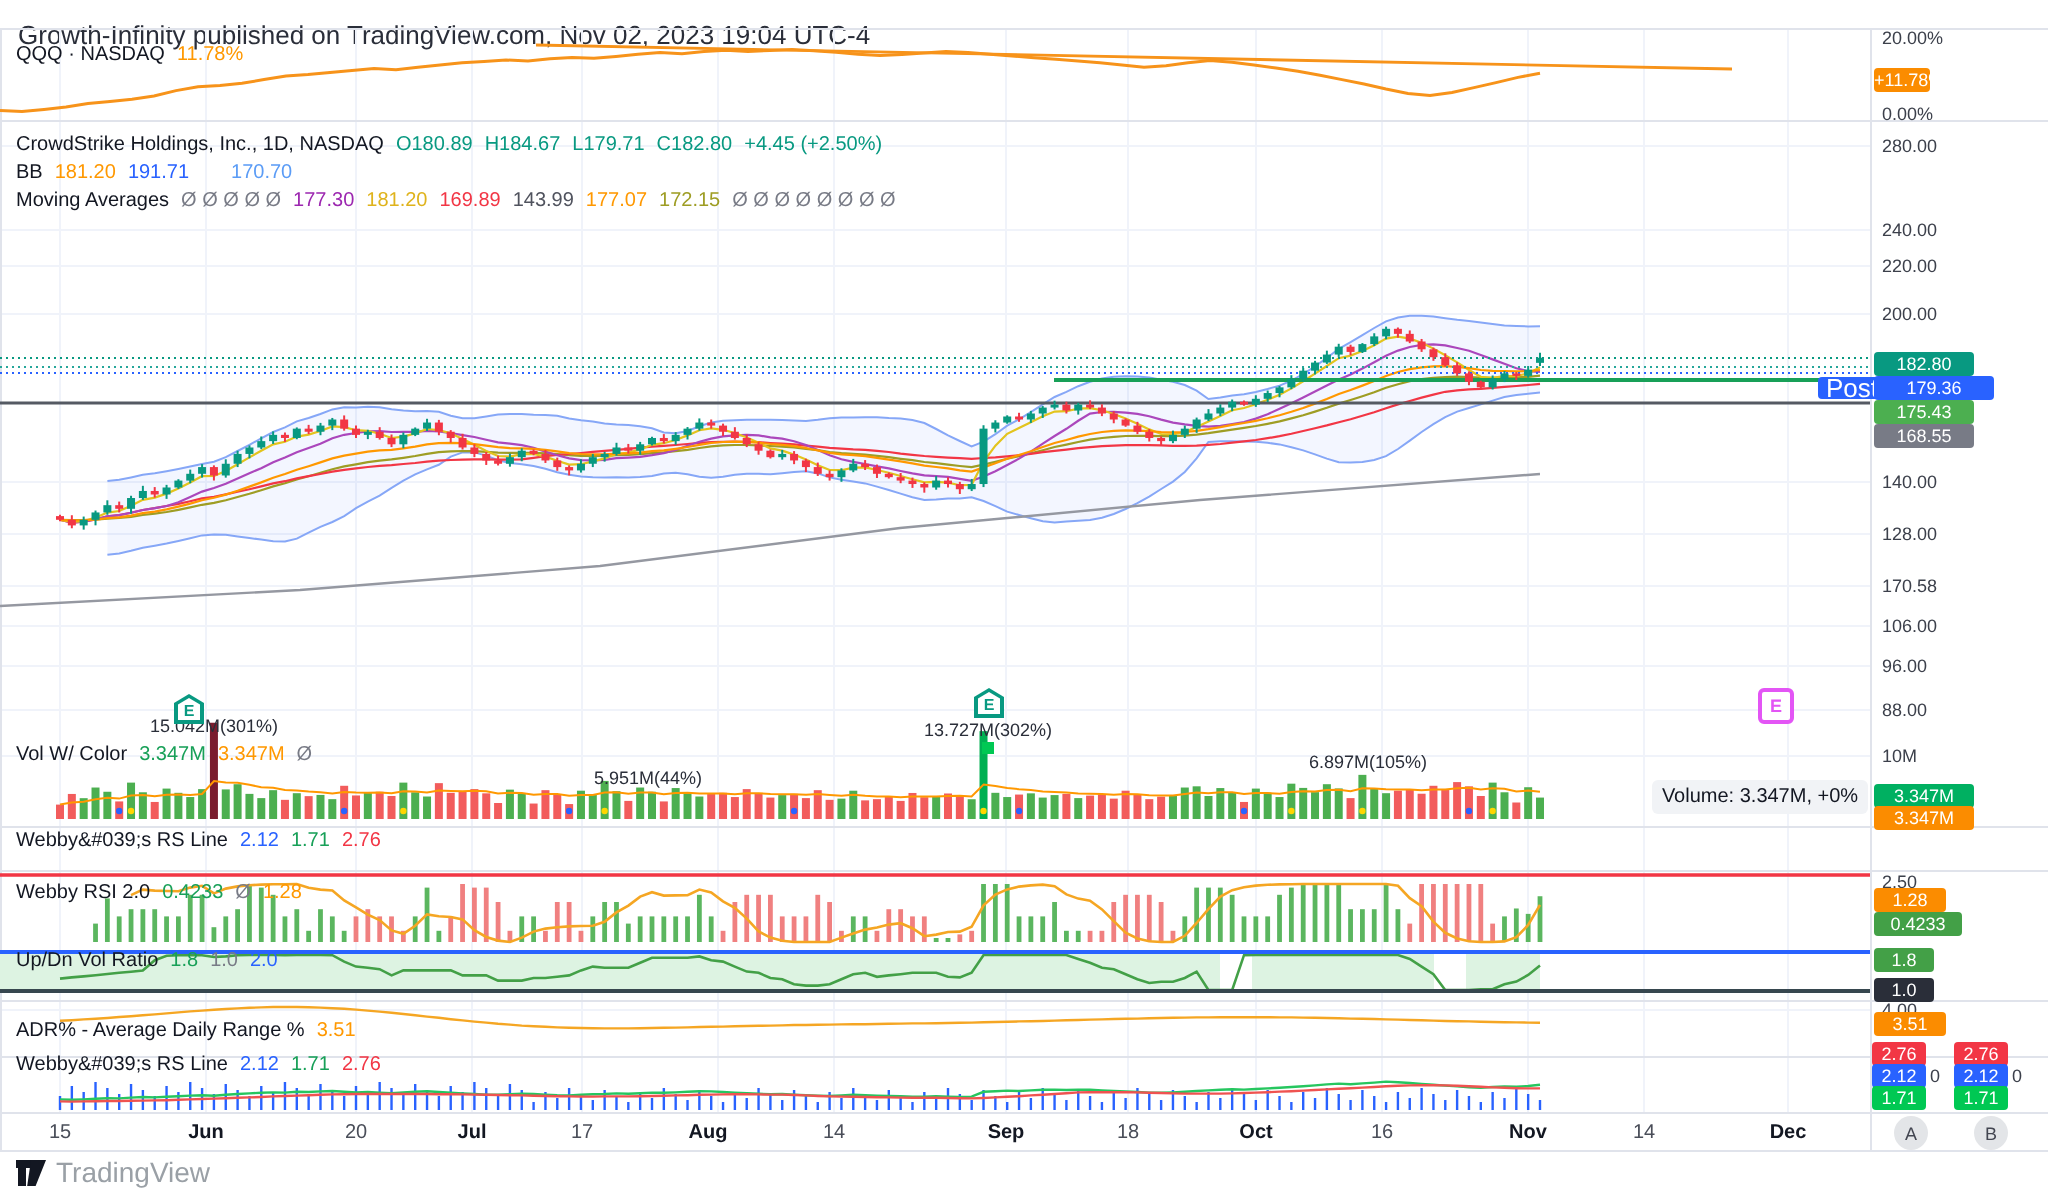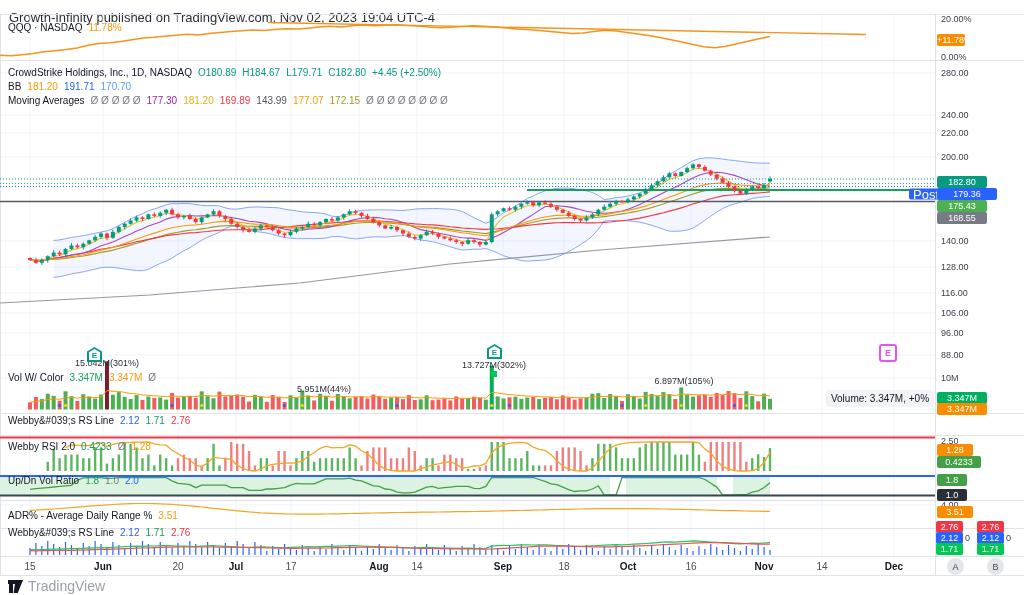--- a/index.html
+++ b/index.html
@@ -4,21 +4,21 @@
 <style>
   html,body{margin:0;padding:0;background:#fff;}
   .stage{position:relative;width:1024px;height:595px;background:#fff;overflow:hidden;
          font-family:"Liberation Sans",sans-serif;-webkit-font-smoothing:antialiased;}
   .publish-line{position:absolute;left:9px;top:10px;font-size:13px;font-weight:400;color:#2a2e39;}
   svg.canvas{position:absolute;left:0;top:0;}
   .legend{position:absolute;display:flex;gap:6px;align-items:center;font-size:10px;color:#131722;
           white-space:nowrap;line-height:12px;}
   .legend .nm{color:#131722;}
   .legend b{font-weight:500;}
-  .c-teal{color:#089981;} .c-orange{color:#ff9800;} .c-blue{color:#2962ff;} .c-lblue{color:#5b9cf6;}
+  .c-teal{color:#089981;} .c-orange{color:#ff9800;} .c-blue{color:#2962ff;} .c-lblue{color:#5b9cf6;margin-left:15px;}
   .c-purple{color:#9c27b0;} .c-yellow{color:#dfb31c;} .c-red{color:#f23645;} .c-gray{color:#787b86;}
   .c-olive{color:#9e9d24;} .c-green{color:#18a058;} .c-dark{color:#50535e;}
   .axis-label{position:absolute;left:941px;font-size:9px;color:#3c404b;transform:translateY(-50%);white-space:nowrap;}
   .axis-badge{position:absolute;height:12px;line-height:12px;border-radius:2px;color:#fff;font-size:9px;
               text-align:center;transform:translateY(-50%);font-weight:500;}
   .post-tag{position:absolute;left:909px;top:194px;transform:translateY(-50%);background:#2962ff;color:#fff;
             font-size:13px;height:11px;line-height:11px;padding:0 4px;border-radius:2px;}
   .time-label{position:absolute;top:561px;font-size:10px;color:#4a4e59;transform:translateX(-50%);}
   .time-label.bold{font-weight:700;color:#131722;}
   .spike-label{position:absolute;font-size:9px;color:#2a2e39;transform:translate(-50%,-50%);white-space:nowrap;}
@@ -827,21 +827,21 @@
 
   <div id="overlay">
       <div class="axis-label" style="top: 19px;">20.00%</div>
       <div class="axis-label" style="top: 57px;">0.00%</div>
       <div class="axis-label" style="top: 73px;">280.00</div>
       <div class="axis-label" style="top: 115px;">240.00</div>
       <div class="axis-label" style="top: 133px;">220.00</div>
       <div class="axis-label" style="top: 157px;">200.00</div>
       <div class="axis-label" style="top: 241px;">140.00</div>
       <div class="axis-label" style="top: 267px;">128.00</div>
-      <div class="axis-label" style="top: 293px;">116.00</div>
+      <div class="axis-label" style="top: 293px;">170.58</div>
       <div class="axis-label" style="top: 313px;">106.00</div>
       <div class="axis-label" style="top: 333px;">96.00</div>
       <div class="axis-label" style="top: 355px;">88.00</div>
       <div class="axis-label" style="top: 378px;">10M</div>
       <div class="axis-label" style="top: 441px;">2.50</div>
       <div class="axis-label" style="top: 505px;">4.00</div>
       <div class="axis-label" style="left: 965px; top: 538px;">0</div>
       <div class="axis-label" style="left: 1006px; top: 538px;">0</div>
       <div class="axis-badge" style="left: 937px; top: 40px; width: 28px; background: rgb(251, 140, 0);">+11.78%</div>
       <div class="axis-badge" style="left: 937px; top: 182px; width: 50px; background: rgb(8, 153, 129);">182.80</div>
@@ -859,21 +859,21 @@
       <div class="axis-badge" style="left: 936px; top: 538px; width: 27px; background: rgb(41, 98, 255);">2.12</div>
       <div class="axis-badge" style="left: 936px; top: 549px; width: 27px; background: rgb(0, 200, 83);">1.71</div>
       <div class="axis-badge" style="left: 977px; top: 527px; width: 27px; background: rgb(242, 54, 69);">2.76</div>
       <div class="axis-badge" style="left: 977px; top: 538px; width: 27px; background: rgb(41, 98, 255);">2.12</div>
       <div class="axis-badge" style="left: 977px; top: 549px; width: 27px; background: rgb(0, 200, 83);">1.71</div>
       <div class="time-label" style="left: 30px;">15</div>
       <div class="time-label bold" style="left: 103px;">Jun</div>
       <div class="time-label" style="left: 178px;">20</div>
       <div class="time-label bold" style="left: 236px;">Jul</div>
       <div class="time-label" style="left: 291px;">17</div>
-      <div class="time-label bold" style="left: 379px;">Aug</div>
+      <div class="time-label bold" style="left: 354px;">Aug</div>
       <div class="time-label" style="left: 417px;">14</div>
       <div class="time-label bold" style="left: 503px;">Sep</div>
       <div class="time-label" style="left: 564px;">18</div>
       <div class="time-label bold" style="left: 628px;">Oct</div>
       <div class="time-label" style="left: 691px;">16</div>
       <div class="time-label bold" style="left: 764px;">Nov</div>
       <div class="time-label" style="left: 822px;">14</div>
       <div class="time-label bold" style="left: 894px;">Dec</div>
       <div class="spike-label" style="left: 107px; top: 363px;">15.042M(301%)</div>
       <div class="spike-label" style="left: 301px; top: 389px; padding-left: 46px;">5.951M(44%)</div>

